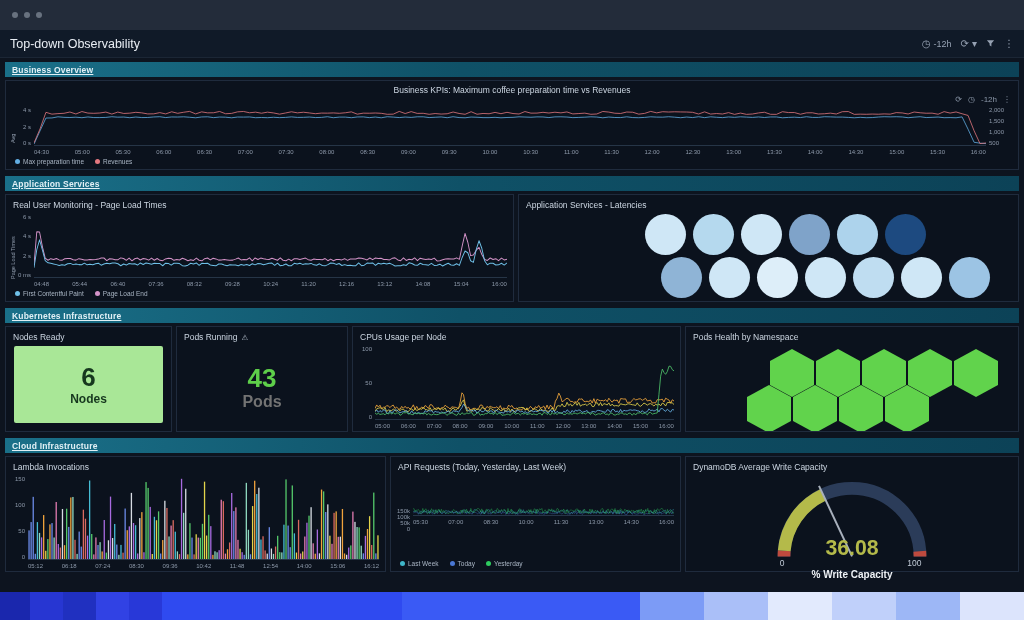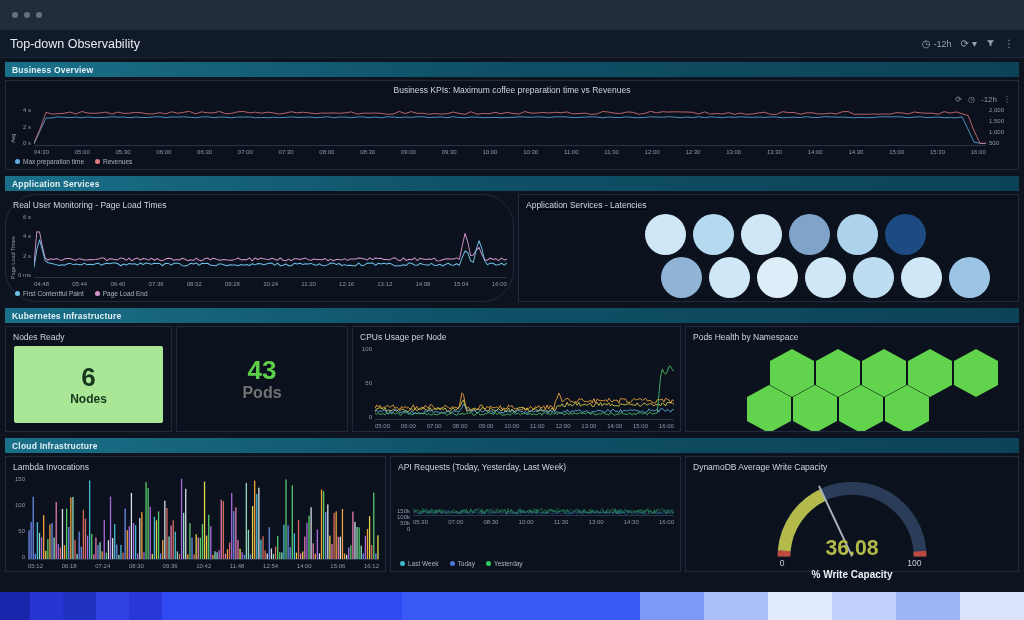--- a/index.html
+++ b/index.html
@@ -13,21 +13,21 @@
   
   .app-header { height:28px; background:#101a28; border-bottom:1px solid #1b2635; display:flex; align-items:center; padding:2px 10px; }
   .app-title { color:#e9eef4; font-size:12.5px; }
   .toolbar { margin-left:auto; display:flex; align-items:center; gap:9px; color:#96a2b3; font-size:9px; }
   .toolbar .tb { display:flex; align-items:center; gap:3px; cursor:default; }
   .toolbar .glyph { font-size:10px; line-height:1; }
 
   .content { padding:4px 5px 0; }
   .sec-bar { height:15px; margin:6px 0 3px; padding:0 7px; display:flex; align-items:center;
              background:linear-gradient(90deg,#1a7089 0%,#0f5167 45%,#0c4257 100%);
-             color:#e2f1f6; font-size:8.5px; font-weight:bold; letter-spacing:.2px; }
+             color:#e2f1f6; font-size:8.5px; font-weight:bold; letter-spacing:.2px;text-decoration:underline; }
   .sec-bar:first-child { margin-top:0; }
 
   .prow { display:flex; gap:4px; }
   .panel { background:#0b121d; border:1px solid #1f2b3d; position:relative; display:flex; flex-direction:column; }
 
   .p-head { display:flex; align-items:center; padding:4px 7px 1px;flex-direction:column; }
   .p-title { font-size:8.5px; color:#ccd6e2; }
   .p-title-row { display:flex; align-items:center; gap:4px; padding:5px 7px 2px; }
   .p-title-row .p-title { padding:0; }
   .p-tools { margin-left:auto; display:flex; align-items:center; gap:6px; color:#8d99aa; font-size:8px; }
@@ -40,22 +40,22 @@
   .plot { flex:1; display:flex; flex-direction:column; min-width:0; }
   .plot svg { flex:1; width:100%; height:100%; border-bottom:1px solid #263547; }
   .xticks { display:flex; justify-content:space-between; font-size:6px; color:#8d99aa; height:11px; align-items:center; overflow:hidden; }
   .legend { display:flex; gap:11px; padding:1px 9px 4px; font-size:6.5px; color:#a9b5c4; align-items:center; }
   .lg-item { display:flex; align-items:center; }
   .lg-item i { width:5px; height:5px; border-radius:50%; display:inline-block; margin-right:3px; }
 
   
   .kpi-panel { height:90px; }
   .apps-row { height:108px; }
-  .rum-panel { flex:0 0 509px;border-radius:32px; }
-  .lat-panel { flex:1;text-decoration:underline; }
+  .rum-panel { flex:0 0 509px; }
+  .lat-panel { flex:1; }
   .k8s-row { height:106px; }
   .nodes-panel { flex:0 0 167px; }
   .pods-panel { flex:0 0 172px; }
   .cpu-panel { flex:0 0 329px; }
   .hex-panel { flex:1; overflow:hidden; }
   .cloud-row { height:116px; }
   .lambda-panel { flex:0 0 381px; }
   .api-panel { flex:0 0 291px;gap:32px; }
   .dyn-panel { flex:1; }
 
@@ -274,20 +274,24 @@
         <div class="p-title-row">
           <span class="p-title">Nodes Ready</span>
         </div>
         <div class="green-box">
           <div class="gb-val">6</div>
           <div class="gb-unit">Nodes</div>
         </div>
       </div>
 
       <div class="panel pods-panel">
+        <div class="p-title-row">
+          <span class="p-title">Pods Running</span>
+          <span class="warn">⚠</span>
+        </div>
         <div class="pods-center">
           <div class="pv">43</div>
           <div class="pu">Pods</div>
         </div>
       </div>
 
       <div class="panel cpu-panel">
         <div class="p-title-row">
           <span class="p-title">CPUs Usage per Node</span>
         </div>

